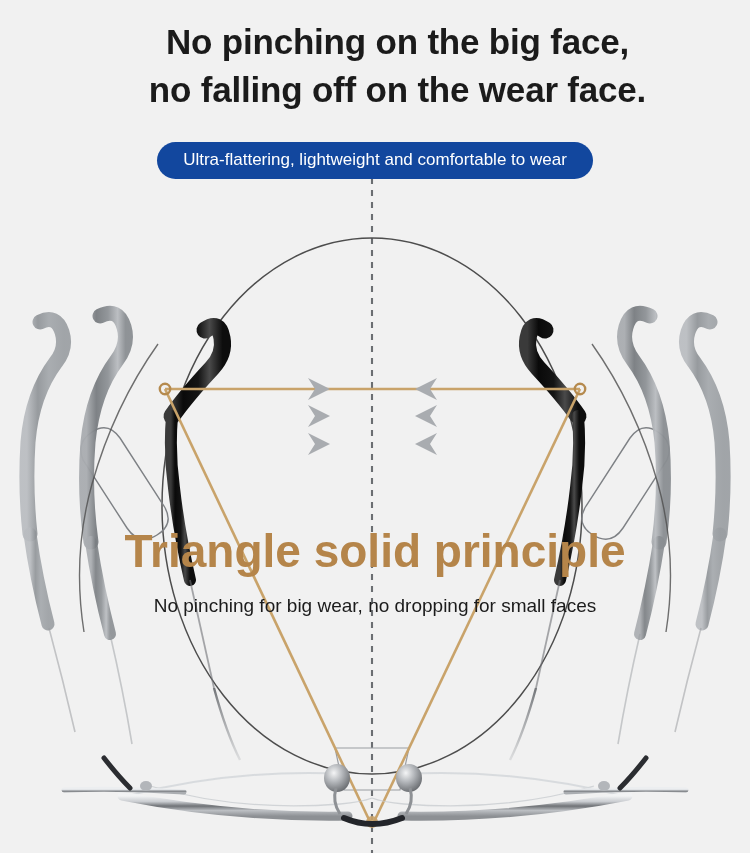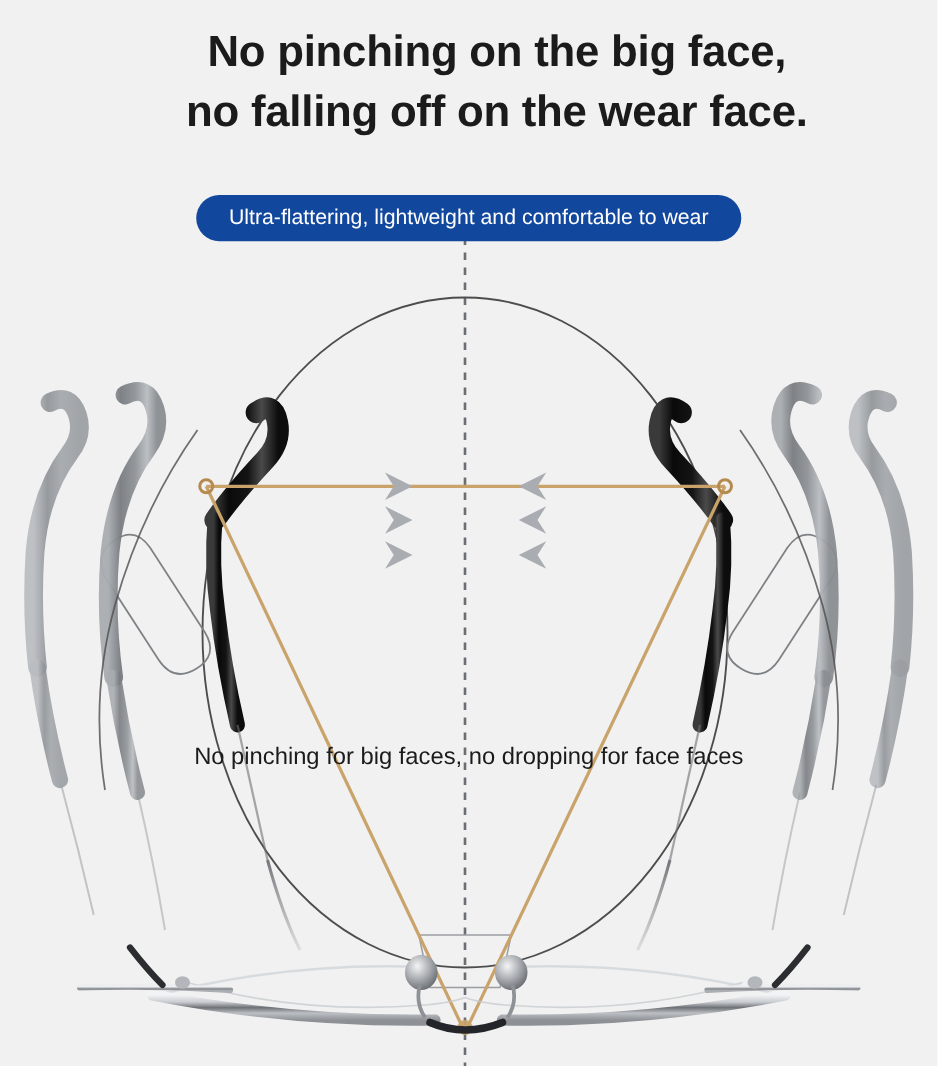--- a/index.html
+++ b/index.html
@@ -33,21 +33,21 @@
   }
   .headline .line {
     display: block;
     white-space: nowrap;
     margin-left: 45px;
   }
   
   .badge-wrap {
     position: absolute;
     left: 0;
-    top: 156px;
+    top: 142px;
     width: 750px;
     text-align: center;
   }
   .badge {
     display: inline-block;
     background: #12479e;
     color: #ffffff;
     font-size: 17px;
     line-height: 20px;
     padding: 8px 26px 9px 26px;
@@ -284,15 +284,16 @@
 
   <div class="headline">
     <span class="line">No pinching on the big face,</span>
     <span class="line">no falling off on the wear face.</span>
   </div>
 
   <div class="badge-wrap">
     <span class="badge">Ultra-flattering, lightweight and comfortable to wear</span>
   </div>
 
-  <div class="sub-caption">No pinching for big faces, no dropping for face faces</div>
+  <div class="gold-title">Triangle solid principle</div>
+  <div class="sub-caption">No pinching for big wear, no dropping for small faces</div>
 
 </div>
 
 </body></html>

